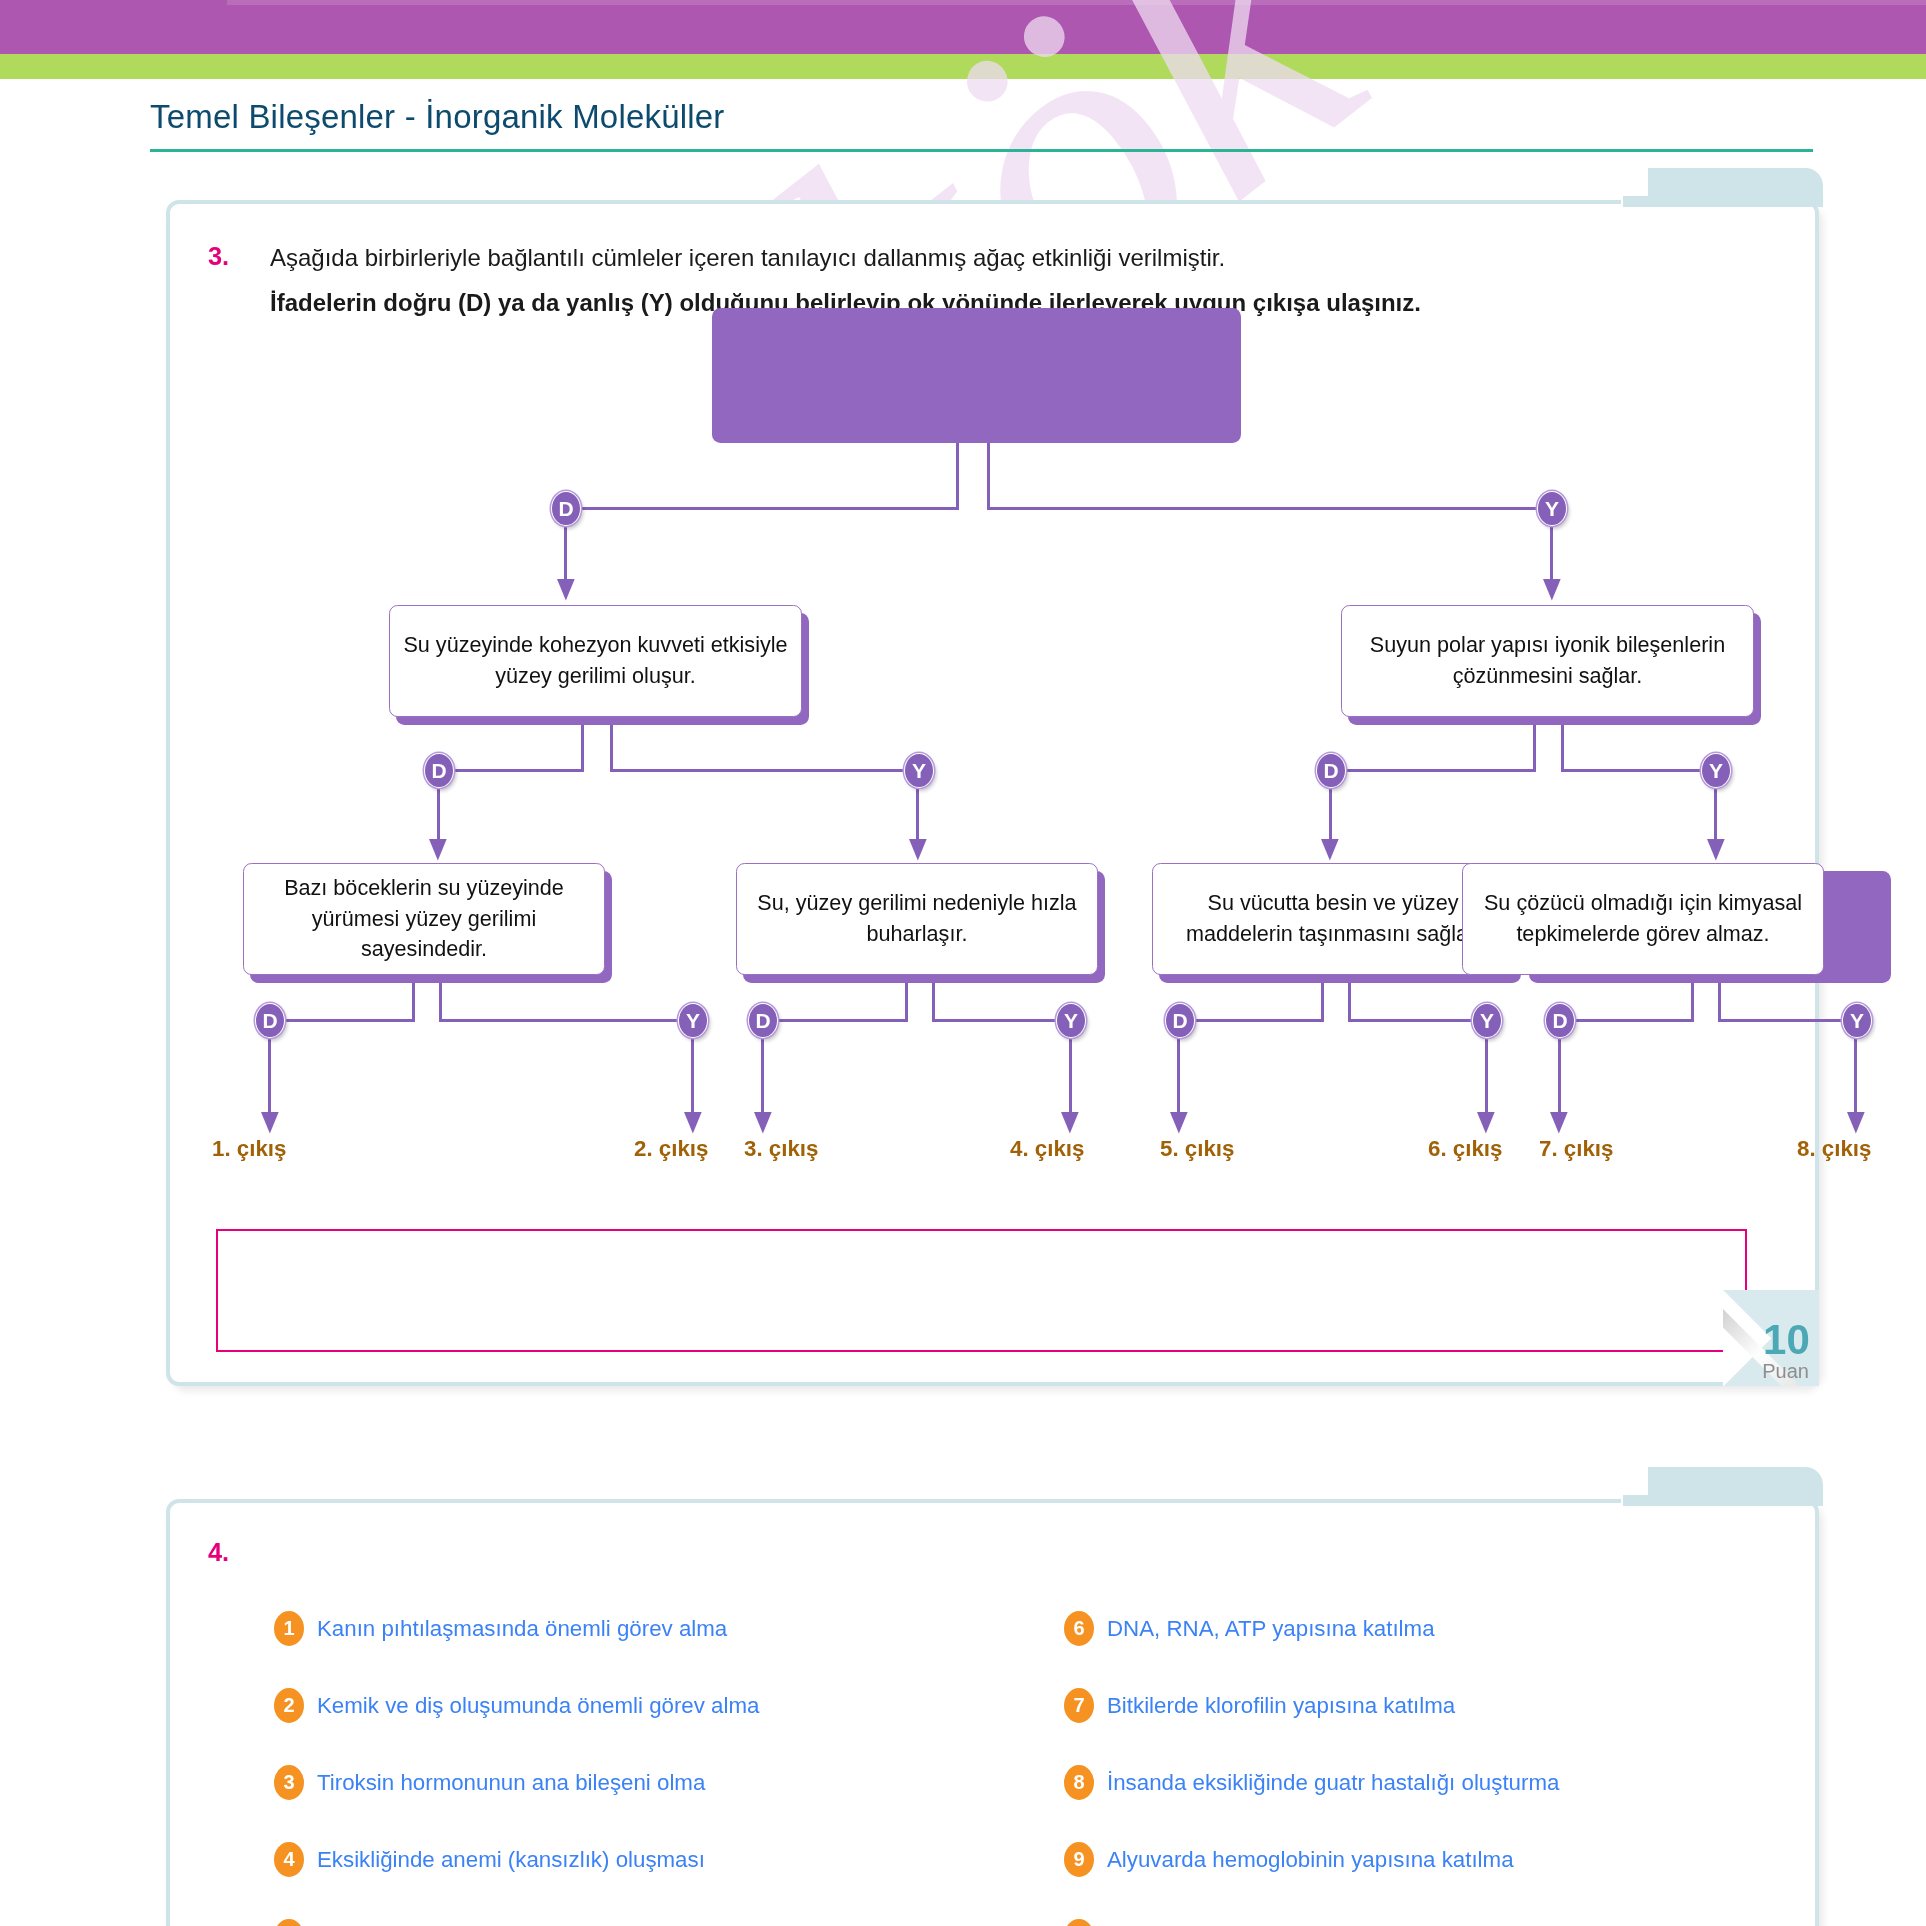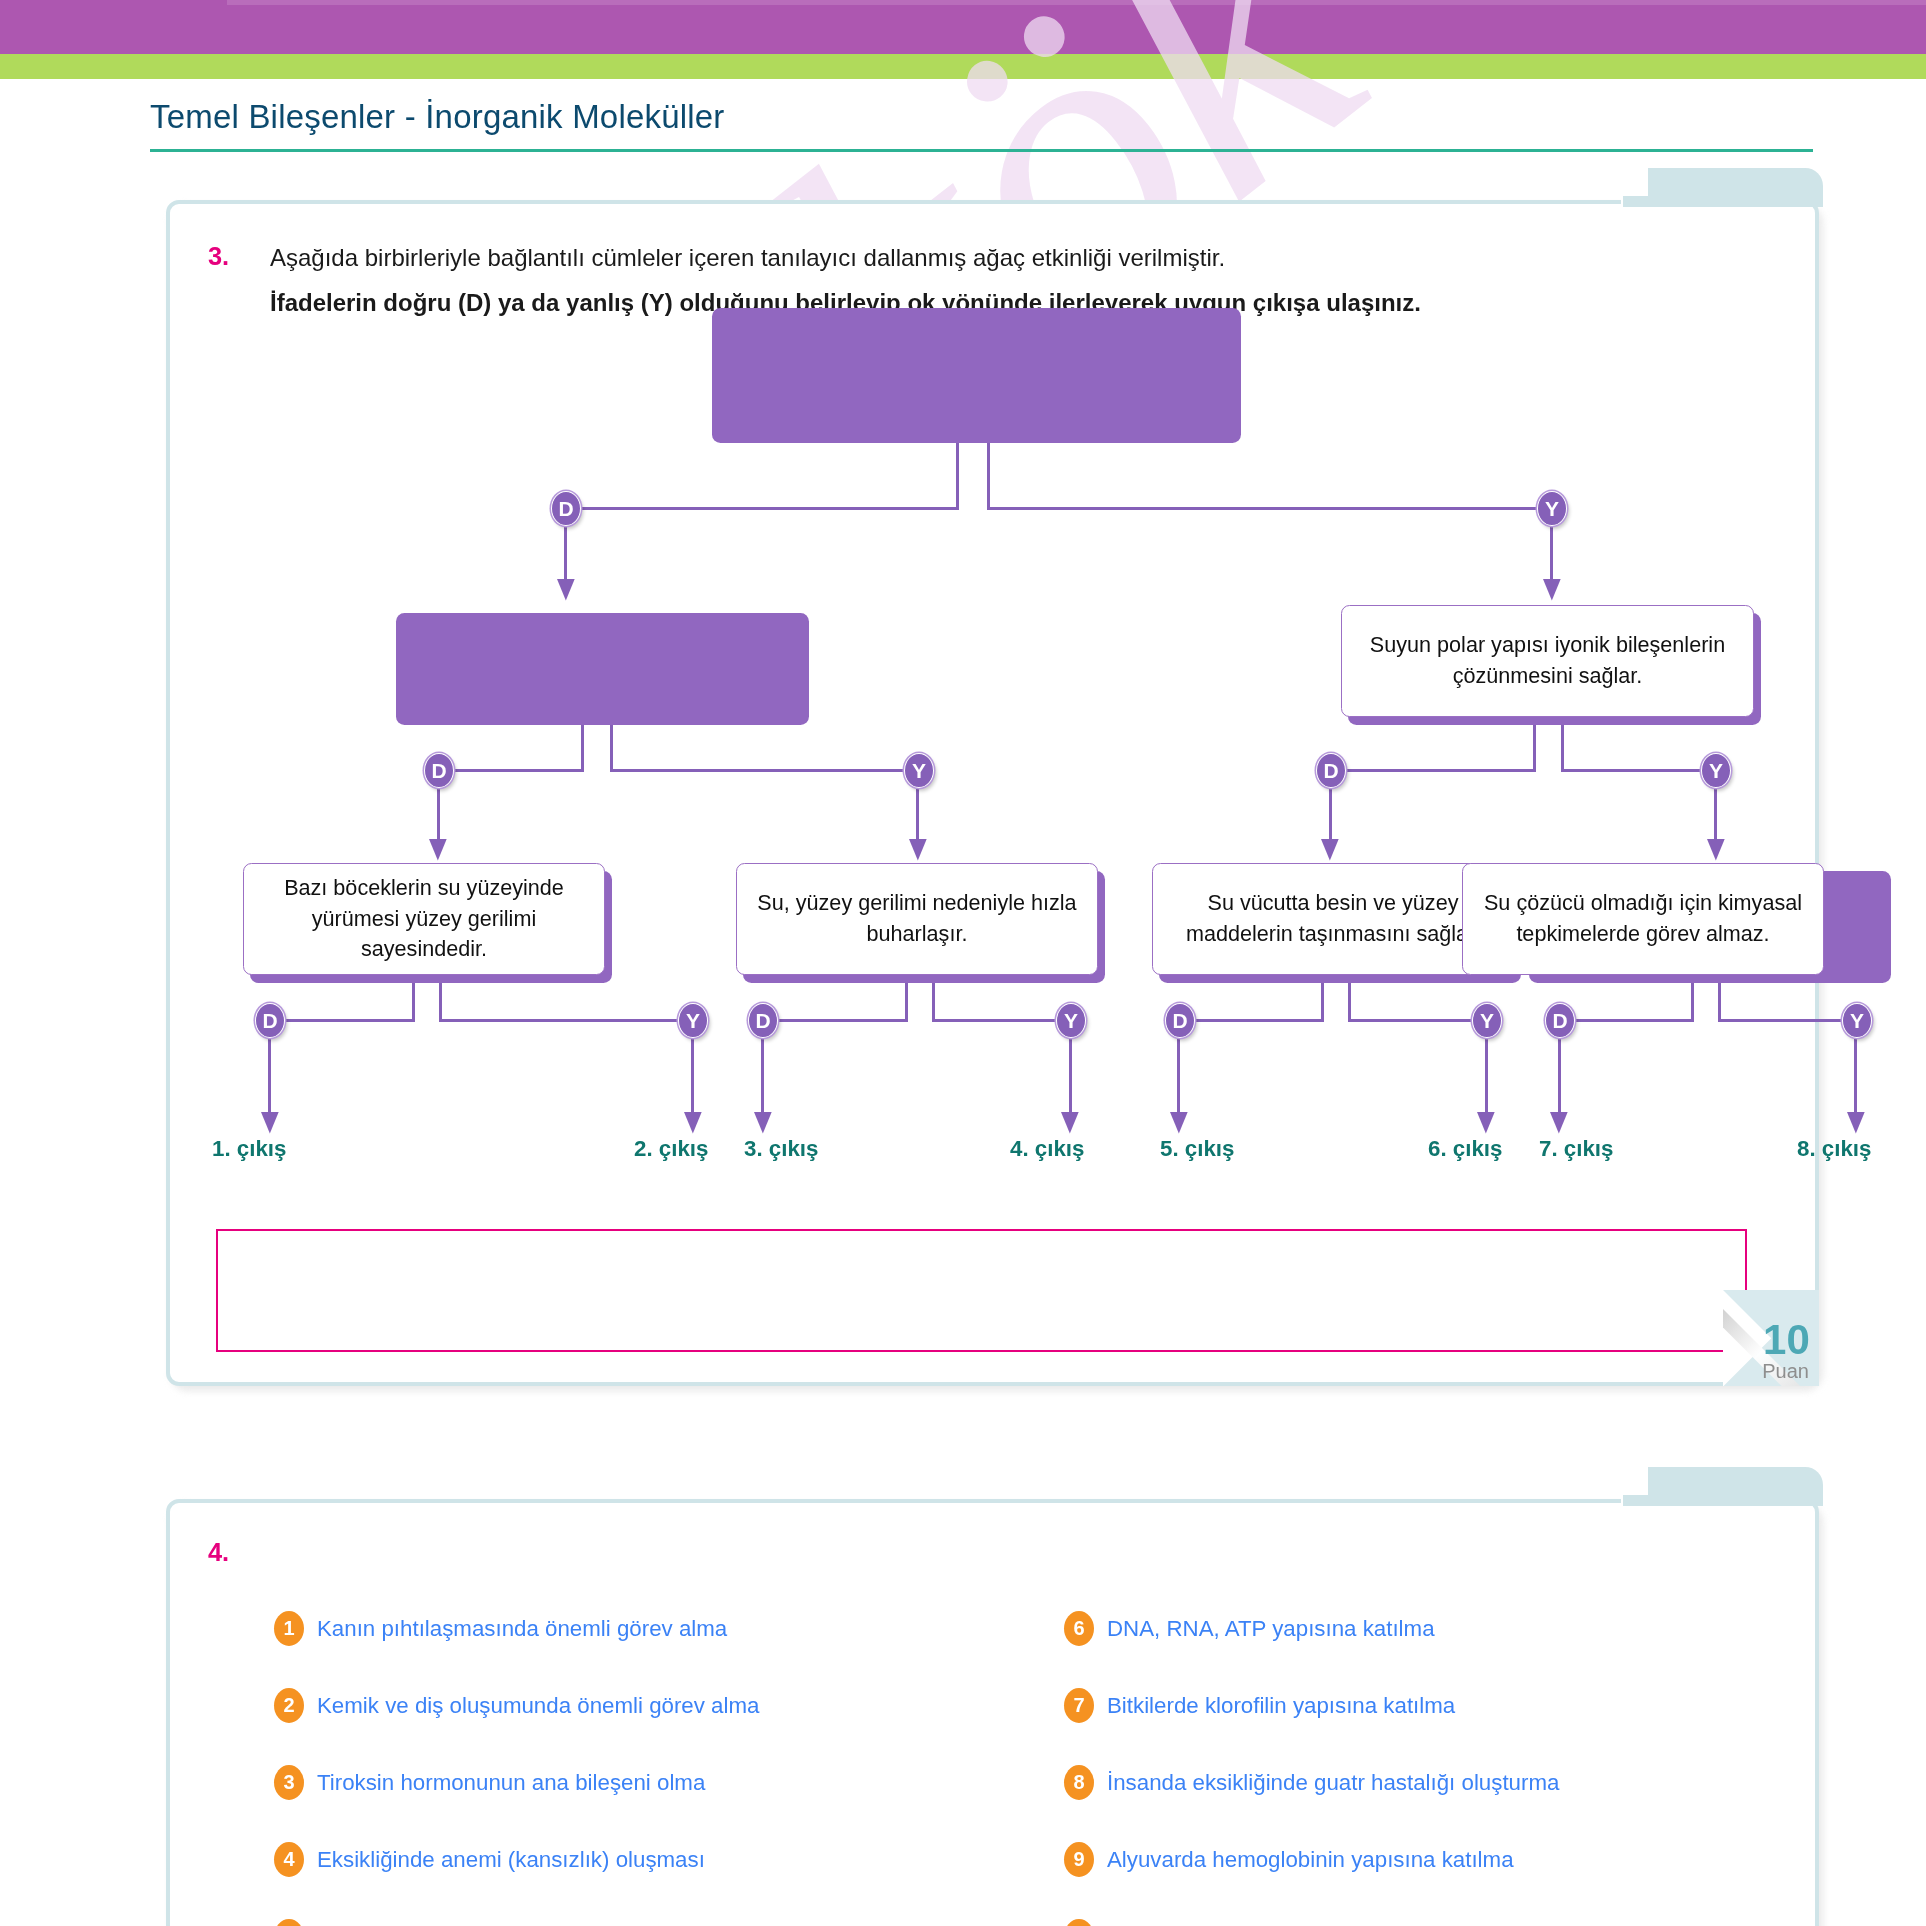--- a/index.html
+++ b/index.html
@@ -94,21 +94,21 @@
     display:flex;align-items:center;justify-content:center;
     border:1.2px solid #ffffff;
     box-shadow:0 0 0 1.5px #b79adb, 2.3px 3.1px 3.9px rgba(0,0,0,.22);
     z-index:6;
   }
   .ln{position:absolute;background:#8560b8;z-index:1;}
   .ln.v{width:2.7px;}
   .ln.h{height:2.7px;}
   .arrow{position:absolute;z-index:5;}
   .exit-lbl{
-    position:absolute;color:#0f766e;font-size:22.3px;font-weight:bold;white-space:nowrap;
+    position:absolute;color:#a16207;font-size:22.3px;font-weight:bold;white-space:nowrap;
   }
 
   
   #answer-box{
     position:absolute;box-sizing:border-box;
     border:2.3px solid #e6007e;background:#ffffff;
   }
 
   
   .fn-item{position:absolute;display:flex;align-items:center;}
@@ -173,20 +173,21 @@
     <div class="ln v" style="left:398px;top:324px;height:58px;"></div>
     <svg class="arrow" style="left:391px;top:379px;" width="17.7" height="21.6" viewBox="0 0 46 56">
       <polygon points="23,56 0,0 46,0" fill="#8560b8"></polygon>
     </svg>
     <div class="ln v" style="left:1384px;top:324px;height:58px;"></div>
     <svg class="arrow" style="left:1377px;top:379px;" width="17.7" height="21.6" viewBox="0 0 46 56">
       <polygon points="23,56 0,0 46,0" fill="#8560b8"></polygon>
     </svg>
 
     <div class="node-shadow" style="left:230px;top:413px;width:413px;height:112px;"></div>
+    <div class="node" style="left:223px;top:405px;width:413px;height:112px;">Su yüzeyinde kohezyon kuvveti etkisiyle yüzey gerilimi oluşur.</div>
 
     <div class="node-shadow" style="left:1182px;top:413px;width:413px;height:112px;"></div>
     <div class="node" style="left:1175px;top:405px;width:413px;height:112px;">Suyun polar yapısı iyonik bileşenlerin çözünmesini sağlar.</div>
 
     <div class="ln v" style="left:415px;top:525px;height:47px;"></div>
     <div class="ln v" style="left:444px;top:525px;height:47px;"></div>
     <div class="ln h" style="left:281px;top:569px;width:137px;"></div>
     <div class="ln h" style="left:444px;top:569px;width:308px;"></div>
     <div class="badge" style="left:258px;top:553px;">D</div>
     <div class="badge" style="left:738px;top:553px;">Y</div>

